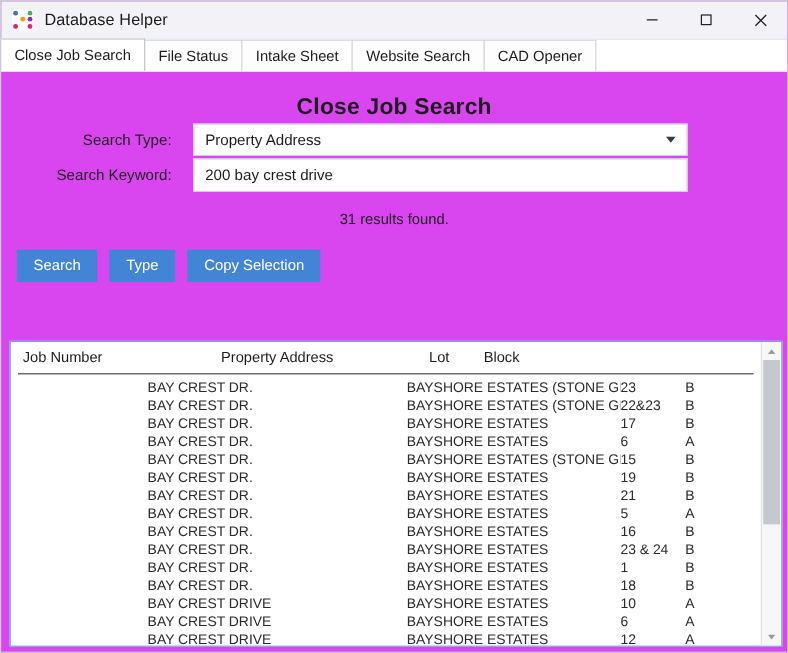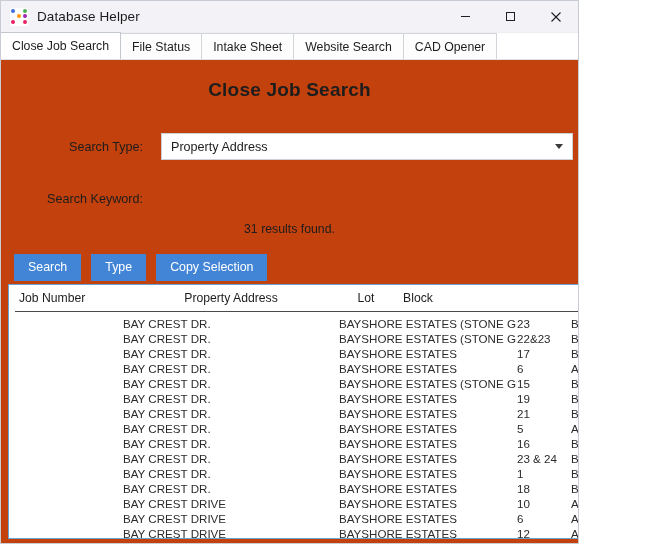--- a/index.html
+++ b/index.html
@@ -11,23 +11,23 @@
     width: 657px;
     height: 544px;
     overflow: hidden;
     font-family: "Liberation Sans", sans-serif;
     color: #1a1a1a;
     -webkit-font-smoothing: antialiased;
   }
 
   .window {
     position: relative;
-    width: 579px;
+    width: 657px;
     height: 544px;
-    background: #c2410c;
+    background: #d946ef;
     box-sizing: border-box;
     border: 1px solid #c8ccd4;
     overflow: hidden;
   }
 
   
   .titlebar {
     height: 31px;
     background: #f3f3f7;
     display: flex;
@@ -116,21 +116,21 @@
     font-size: 19px;
     font-weight: bold;
     color: #1d1d1d;
     margin-top: 19px;
     letter-spacing: .2px;
   }
 
   .form-row {
     display: flex;
     align-items: center;
-    margin-top: 32px;
+    margin-top: 2px;
   }
   .form-label {
     width: 160px;
     text-align: right;
     padding-right: 18px;
     font-size: 12.6px;
     color: #1d1d1d;
     box-sizing: border-box;
   }
   .field {
@@ -332,20 +332,23 @@
     <div class="form-row">
       <div class="form-label">Search Type:</div>
       <div class="field">
         <span class="value">Property Address</span>
         <span class="caret"></span>
       </div>
     </div>
 
     <div class="form-row">
       <div class="form-label">Search Keyword:</div>
+      <div class="field keyword">
+        <span class="value">200 bay crest drive</span>
+      </div>
     </div>
 
     <div class="results-line">31 results found.</div>
 
     <div class="button-row">
       <button class="btn">Search</button>
       <button class="btn">Type</button>
       <button class="btn">Copy Selection</button>
     </div>
   </div>

